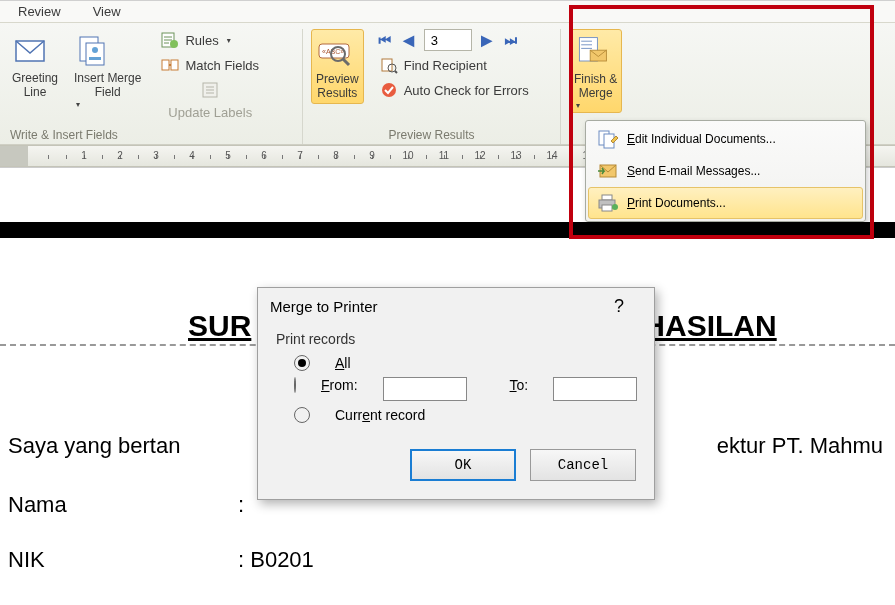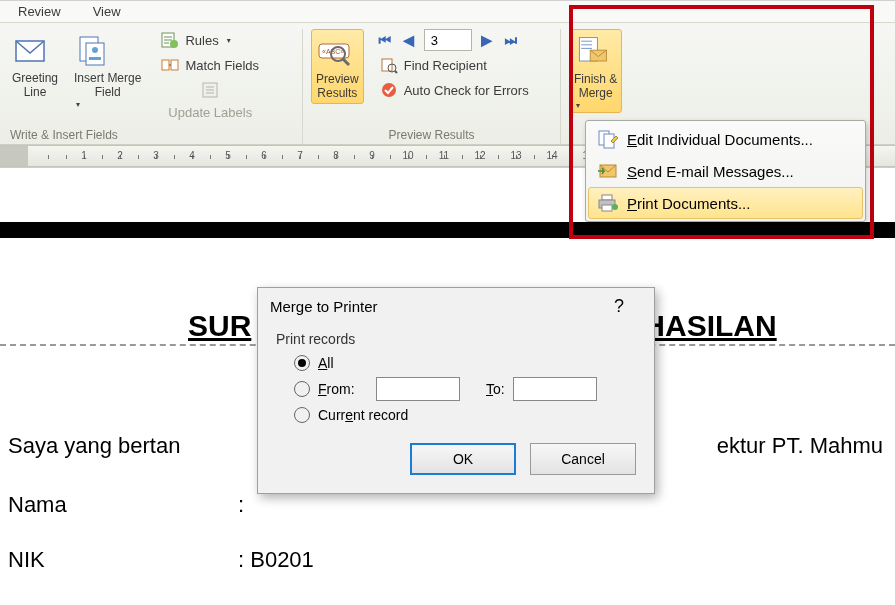--- a/index.html
+++ b/index.html
@@ -227,21 +227,21 @@
       border-radius: 3px;
       box-shadow: 2px 3px 6px rgba(0,0,0,0.2);
       padding: 2px;
       z-index: 10;
     }
     .menu-item {
       display: flex;
       align-items: center;
       gap: 8px;
       padding: 5px 8px;
-      font-size: 15px;
+      font-size: 12px;
       border: 1px solid transparent;
       border-radius: 3px;
     }
     .menu-item.highlight {
       background: linear-gradient(#fff0c0, #ffe48d);
       border: 1px solid #e6c368;
     }
     .menu-icon {
       width: 22px;
       height: 20px;
@@ -271,22 +271,21 @@
       gap: 18px;
       font-size: 18px;
     }
     .dlg-body {
       padding: 6px 18px 18px 18px;
       font-size: 14px;
     }
     .fieldset-label { color: #333; margin-bottom: 8px; }
     .radio-row {
       display: flex;
-      align-items: center;
-      gap: 8px;
+      gap: 25px;
       margin: 6px 0 6px 18px;
     }
     .radio {
       width: 16px;
       height: 16px;
       border: 1px solid #666;
       border-radius: 50%;
       display: inline-flex;
       align-items: center;
       justify-content: center;
@@ -304,21 +303,22 @@
       height: 24px;
       border: 1px solid #888;
       background: #fff;
       padding: 0 4px;
       font-size: 14px;
     }
     .dlg-buttons {
       display: flex;
       justify-content: flex-end;
       gap: 14px;
-      margin-top: 20px;
+      margin-top: 26px;
+      font-family: Liberation Mono, monospace;
     }
     .push-btn {
       min-width: 106px;
       height: 32px;
       background: linear-gradient(#f7f7f7, #e3e3e3);
       border: 1px solid #999;
       font-size: 14px;
       display: flex;
       align-items: center;
       justify-content: center;

